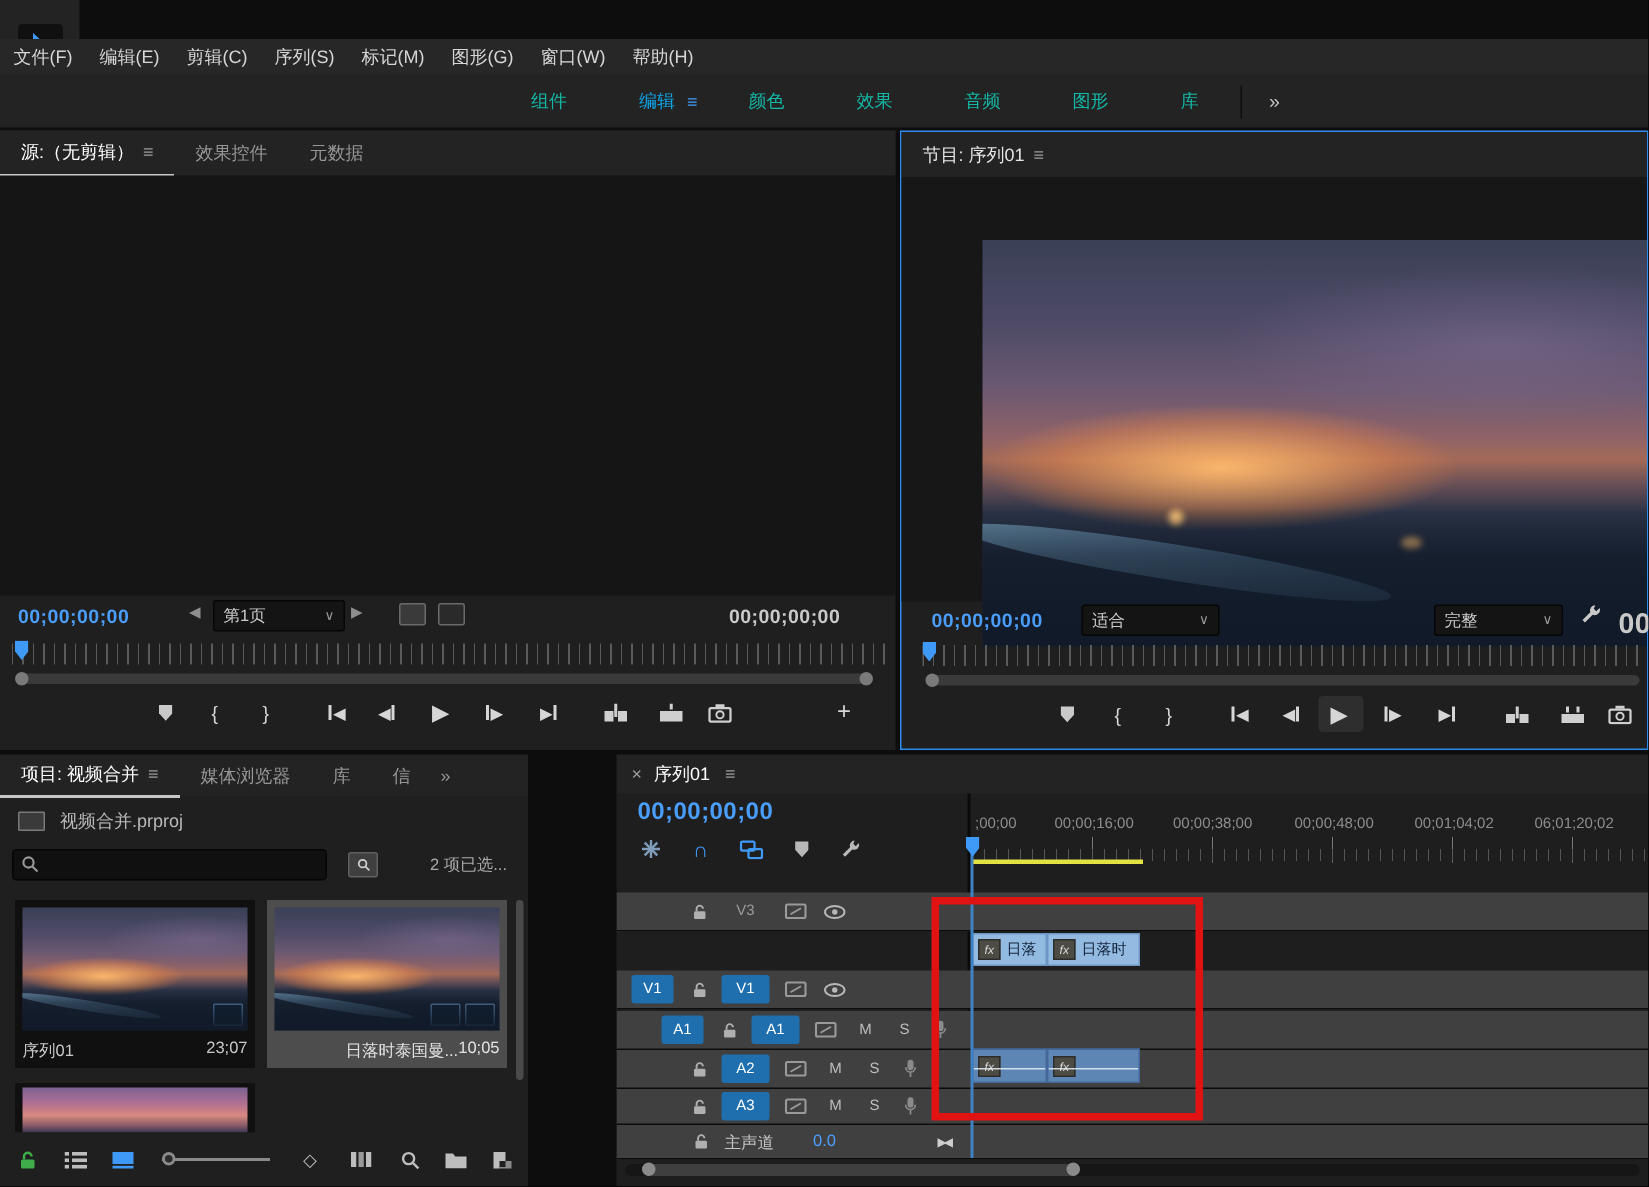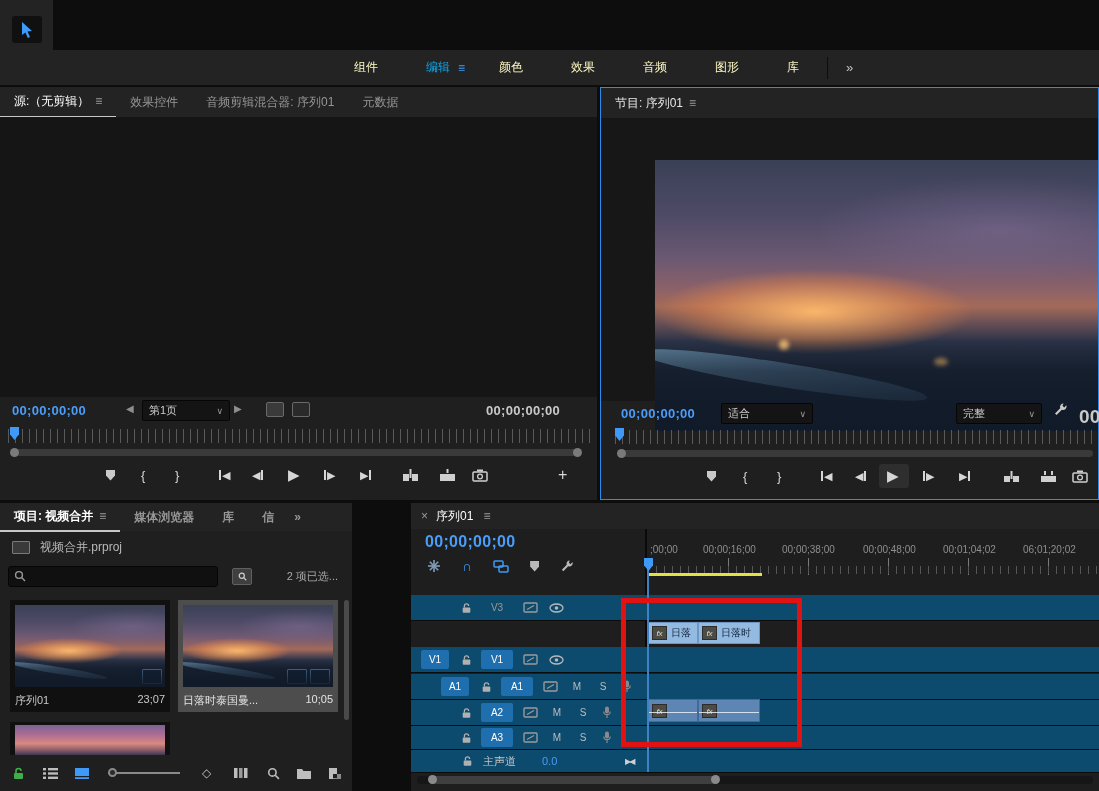--- a/index.html
+++ b/index.html
@@ -11,21 +11,21 @@
   .titlebar{position:absolute;left:0;top:0;width:1099px;height:26px;background:#272727;display:flex;align-items:center;}
   .pr-icon{width:17px;height:17px;margin-left:8px;background:#2e2e60;color:#9f9fff;font-weight:bold;
            font-size:10px;display:flex;align-items:center;justify-content:center;border-radius:2px;}
   .title-text{margin-left:8px;color:#dcdcdc;font-size:12px;white-space:nowrap;}
   .win-min{position:absolute;right:14px;top:2px;color:#cccccc;font-size:13px;}
   .menubar{position:absolute;left:0;top:26px;width:1099px;height:24px;background:#272727;display:flex;align-items:center;}
   .menu-item{padding:0 9px;color:#d6d6d6;font-size:12px;}
   
   .wsbar{position:absolute;left:0;top:50px;width:1099px;height:35px;background:#232323;border-bottom:2px solid #0d0d0d;}
   .ws-tabs{position:absolute;left:330px;top:0;height:35px;display:flex;align-items:center;}
-  .ws-tab{padding:0 24px;color:#fef9c3;font-size:12px;white-space:nowrap;}
+  .ws-tab{padding:0 24px;color:#14b8a6;font-size:12px;white-space:nowrap;}
   .ws-tab.active{color:#0ea5e9;}
   .ws-menu{color:#3f9af7;margin-left:-16px;margin-right:10px;font-size:12px;}
   .ws-sep{width:1px;height:22px;background:#0d0d0d;margin:0 4px;}
   .ws-overflow{color:#c4c4c4;padding:0 14px;font-size:13px;}
   
   .panel{position:absolute;background:#1f1f1f;}
   .ptabs{display:flex;align-items:center;height:30px;background:#232323;}
   .ptab{padding:0 14px;color:#969696;font-size:12px;white-space:nowrap;height:30px;display:flex;align-items:center;gap:6px;}
   .ptab.active{color:#ffffff;border-bottom:2px solid #c8c8c8;}
   .hamburger{color:#9a9a9a;font-size:12px;}
@@ -65,21 +65,21 @@
   .crumb-icon{width:16px;height:11px;border:1px solid #7a7a7a;background:#3a3a3a;margin-left:12px;border-radius:1px;}
   .search-row{position:absolute;left:0;top:60px;width:352px;height:26px;display:flex;align-items:center;}
   .search-box{position:relative;margin-left:8px;width:208px;height:19px;background:#101010;border:1px solid #050505;border-radius:3px;display:flex;align-items:center;}
   .search-box input{background:transparent;border:none;outline:none;color:#cccccc;font-size:11px;width:180px;margin-left:22px;font-family:inherit;}
   .bin-search{width:18px;height:15px;background:#3f3f3f;border:1px solid #606060;border-radius:2px;margin-left:14px;display:flex;align-items:center;justify-content:center;}
   .sel-status{position:absolute;right:14px;color:#a9a9a9;font-size:11px;}
   .card{position:absolute;width:160px;height:112px;background:#101010;}
   .card.selected{background:#4d4d4d;}
   .card .thumb{position:absolute;left:5px;top:5px;width:150px;height:82px;}
   .card .label-row{position:absolute;left:5px;right:5px;bottom:4px;display:flex;justify-content:space-between;font-size:11px;color:#c9c9c9;}
-  .card.selected .label-row{color:#e2e2e2;}
+  .card.selected .label-row{color:#e2e2e2;justify-content:flex-end;}
   .thumb-badge{position:absolute;width:18px;height:13px;border:1px solid #79b6f2;background:#10263c;border-radius:1px;}
   .proj-toolbar{position:absolute;left:0;bottom:0;width:352px;height:36px;background:#1f1f1f;display:flex;align-items:center;z-index:5;}
   .pt-icon{display:flex;align-items:center;justify-content:center;}
   .vscroll{position:absolute;width:5px;background:#4a4a4a;border-radius:3px;}
   
   #tools-panel{left:355px;top:503px;width:53px;height:288px;background:#232323;display:flex;flex-direction:column;align-items:center;}
   .tool{width:30px;height:27px;display:flex;align-items:center;justify-content:center;color:#c8c8c8;}
   .tool.active{background:#101010;border-radius:3px;}
   
   #timeline-panel{left:411px;top:503px;width:688px;height:288px;background:#1e1e1e;overflow:hidden;}
@@ -88,21 +88,21 @@
   .tl-tab{color:#ffffff;margin-left:8px;font-size:12px;}
   .tl-tc{position:absolute;left:14px;top:30px;font-size:16px;}
   .tl-icons{position:absolute;left:16px;top:56px;display:flex;gap:21px;align-items:center;}
   .tl-seam{position:absolute;left:234px;top:26px;width:2px;bottom:20px;background:#0a0a0a;}
   .tl-rlabels{position:absolute;top:41px;font-size:10px;color:#8e8e8e;}
   .tl-ruler{position:absolute;left:236px;top:55px;right:0;height:17px;
       background:repeating-linear-gradient(90deg,#565656 0,#565656 1px,transparent 1px,transparent 8px),
                  repeating-linear-gradient(90deg,#7a7a7a 0,#7a7a7a 1px,transparent 1px,transparent 80px);
       background-position:1px 8px,1px 0;background-size:100% 8px,100% 17px;background-repeat:repeat-x;}
   .render-bar{position:absolute;height:3px;background:#e2e245;}
-  .trow{position:absolute;left:0;width:688px;height:25px;border-bottom:1px solid #0c0c0c;display:flex;align-items:center;background:#0c4a6e;}
+  .trow{position:absolute;left:0;width:688px;height:25px;border-bottom:1px solid #0c0c0c;display:flex;align-items:center;background:#404040;}
   .c-badge{width:28px;height:19px;margin-left:10px;border-radius:2px;display:flex;align-items:center;justify-content:center;
            font-size:10px;color:#fff;background:#1f6fae;}
   .c-badge.empty{background:transparent;}
   .c-lock{margin-left:9px;width:16px;display:flex;justify-content:center;}
   .c-btn{width:32px;height:19px;margin-left:7px;border-radius:2px;display:flex;align-items:center;justify-content:center;font-size:10px;color:#9a9a9a;}
   .c-btn.on{background:#1f6fae;color:#fff;}
   .c-sync{margin-left:10px;display:flex;}
   .c-eye{margin-left:11px;display:flex;}
   .c-ms{margin-left:13px;width:12px;text-align:center;font-size:10px;color:#bdbdbd;}
   .c-mic{margin-left:14px;display:flex;}
@@ -122,20 +122,30 @@
   
   #annotation-rect{position:absolute;left:621px;top:598px;width:171px;height:139px;border:5px solid #e01212;z-index:50;}
   svg{display:block;}
 </style>
 </head>
 <body>
 
 <div id="app">
 
 
+  <div class="menubar">
+    <div class="menu-item">文件(F)</div>
+    <div class="menu-item">编辑(E)</div>
+    <div class="menu-item">剪辑(C)</div>
+    <div class="menu-item">序列(S)</div>
+    <div class="menu-item">标记(M)</div>
+    <div class="menu-item">图形(G)</div>
+    <div class="menu-item">窗口(W)</div>
+    <div class="menu-item">帮助(H)</div>
+  </div>
 
   <div class="wsbar">
     <div class="ws-tabs">
       <div class="ws-tab">组件</div>
       <div class="ws-tab active">编辑</div>
       <div class="ws-menu">≡</div>
       <div class="ws-tab">颜色</div>
       <div class="ws-tab">效果</div>
       <div class="ws-tab">音频</div>
       <div class="ws-tab">图形</div>
@@ -148,23 +158,20 @@
   <div id="source-panel" class="panel">
     <div class="ptabs">
       <div class="ptab active">
         <span>源:（无剪辑）</span>
         <span class="hamburger">≡</span>
       </div>
       <div class="ptab">
           <span>效果控件</span>
         </div>
       <div class="ptab">
-          <span>音频剪辑混合器: 序列01</span>
-        </div>
-      <div class="ptab">
           <span>元数据</span>
         </div>
     </div>
     <div class="mon-body" style="top:30px;height:280px;"></div>
 
     <div class="abs" style="left:12px;top:316px;font-size:13px;">
       <span class="tc">00;00;00;00</span>
     </div>
     <div class="abs" style="left:126px;top:316px;color:#8e8e8e;font-size:10px;">◀</div>
     <div class="dropdown abs" style="left:142px;top:313px;width:74px;">
@@ -310,21 +317,21 @@
     <div class="tbtn" style="left:471px;top:376px;">
       <svg width="16" height="13" viewBox="0 0 16 13">
           <rect x="1" y="3" width="14" height="9" rx="1" fill="none" stroke="#cfcfcf" stroke-width="1.5"></rect>
           <circle cx="8" cy="7.5" r="2.4" fill="none" stroke="#cfcfcf" stroke-width="1.3"></circle>
           <rect x="5" y="0.5" width="6" height="2" fill="#cfcfcf"></rect>
         </svg>
     </div>
   </div>
 
   <div id="project-panel" class="panel">
-    <div class="ptabs" style="height:28px;font-weight:bold;">
+    <div class="ptabs" style="height:28px;">
       <div class="ptab active" style="height:28px;">
         <span>项目: 视频合并</span>
         <span class="hamburger">≡</span>
       </div>
       <div class="ptab" style="height:28px;">
           <span>媒体浏览器</span>
         </div>
       <div class="ptab" style="height:28px;">
           <span>库</span>
         </div>

